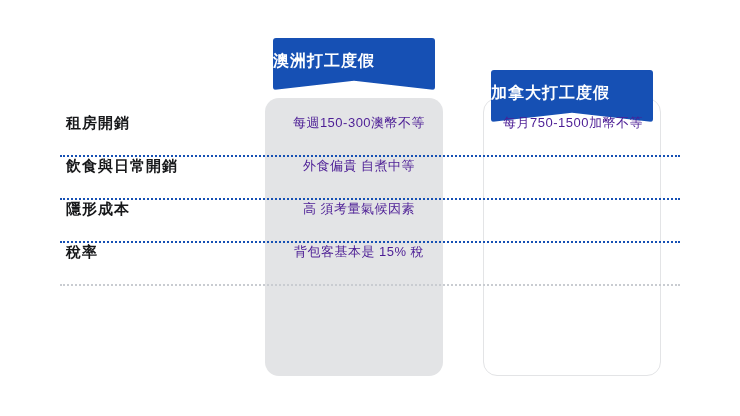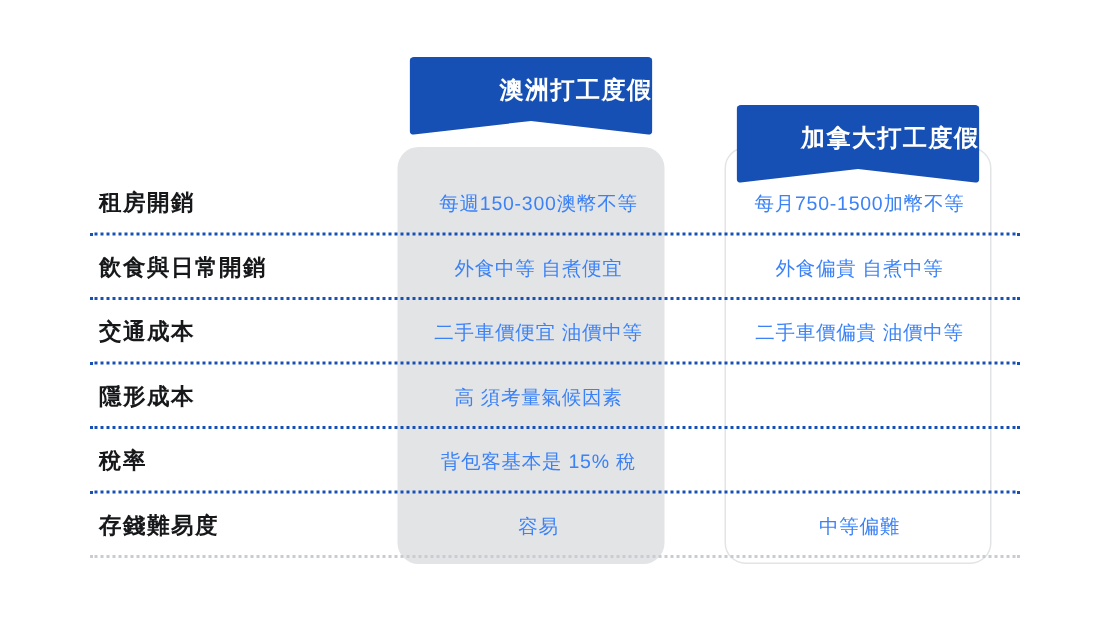--- a/index.html
+++ b/index.html
@@ -42,40 +42,39 @@
   .banner {
     position: absolute;
     top: 38px;
     width: 162px;
     height: 52px;
     background: #1650b4;
     color: #ffffff;
     font-size: 16px;
     font-weight: bold;
     letter-spacing: 1px;
-    text-align: right;
+    text-align: left;
     line-height: 46px;
     border-radius: 3px;
     clip-path: polygon(0 0, 100% 0, 100% 100%, 50% 82%, 0 100%);
   }
   .banner.col-0 { left: 273px; }
   .banner.col-1 { left: 491px; margin-top: 32px; }
 
   
   .rows {
     position: absolute;
     left: 60px;
     top: 114px;
     width: 620px;
   }
   .row {
     position: relative;
     height: 43px;
     display: flex;
-    align-items: center;
   }
   .row-sep {
     position: absolute;
     left: 0;
     right: 0;
     bottom: 0;
     height: 0;
     border-bottom: 2px dotted #1650b4;
   }
   .row:last-child .row-sep {
@@ -87,21 +86,21 @@
     font-weight: bold;
     color: #17181a;
     letter-spacing: 1px;
     padding-left: 6px;
     box-sizing: border-box;
   }
   .row-cell {
     width: 214px;
     text-align: center;
     font-size: 13px;
-    color: #3b82f6;
+    color: #4c1d95;
     letter-spacing: 0.5px;
   }
   .row-cell.cell-1 {
     width: 214px;
   }
 </style>
 </head>
 <body>
 
 <div id="canvas">
@@ -116,45 +115,32 @@
 
     <div class="row">
       <div class="row-label">租房開銷</div>
       <div class="row-cell cell-0">每週150-300澳幣不等</div>
       <div class="row-cell cell-1">每月750-1500加幣不等</div>
       <div class="row-sep"></div>
     </div>
 
     <div class="row">
       <div class="row-label">飲食與日常開銷</div>
-      <div class="row-cell cell-0">外食中等 自煮便宜</div>
       <div class="row-cell cell-1">外食偏貴 自煮中等</div>
       <div class="row-sep"></div>
     </div>
 
-    <div class="row">
-      <div class="row-label">交通成本</div>
-      <div class="row-cell cell-0">二手車價便宜 油價中等</div>
-      <div class="row-cell cell-1">二手車價偏貴 油價中等</div>
-      <div class="row-sep"></div>
-    </div>
 
     <div class="row">
       <div class="row-label">隱形成本</div>
       <div class="row-cell cell-1">高 須考量氣候因素</div>
       <div class="row-sep"></div>
     </div>
 
     <div class="row">
       <div class="row-label">稅率</div>
       <div class="row-cell cell-0">背包客基本是 15% 稅</div>
       <div class="row-sep"></div>
     </div>
 
-    <div class="row">
-      <div class="row-label">存錢難易度</div>
-      <div class="row-cell cell-0">容易</div>
-      <div class="row-cell cell-1">中等偏難</div>
-      <div class="row-sep"></div>
-    </div>
 
   </div>
 </div>
 
 </body></html>

